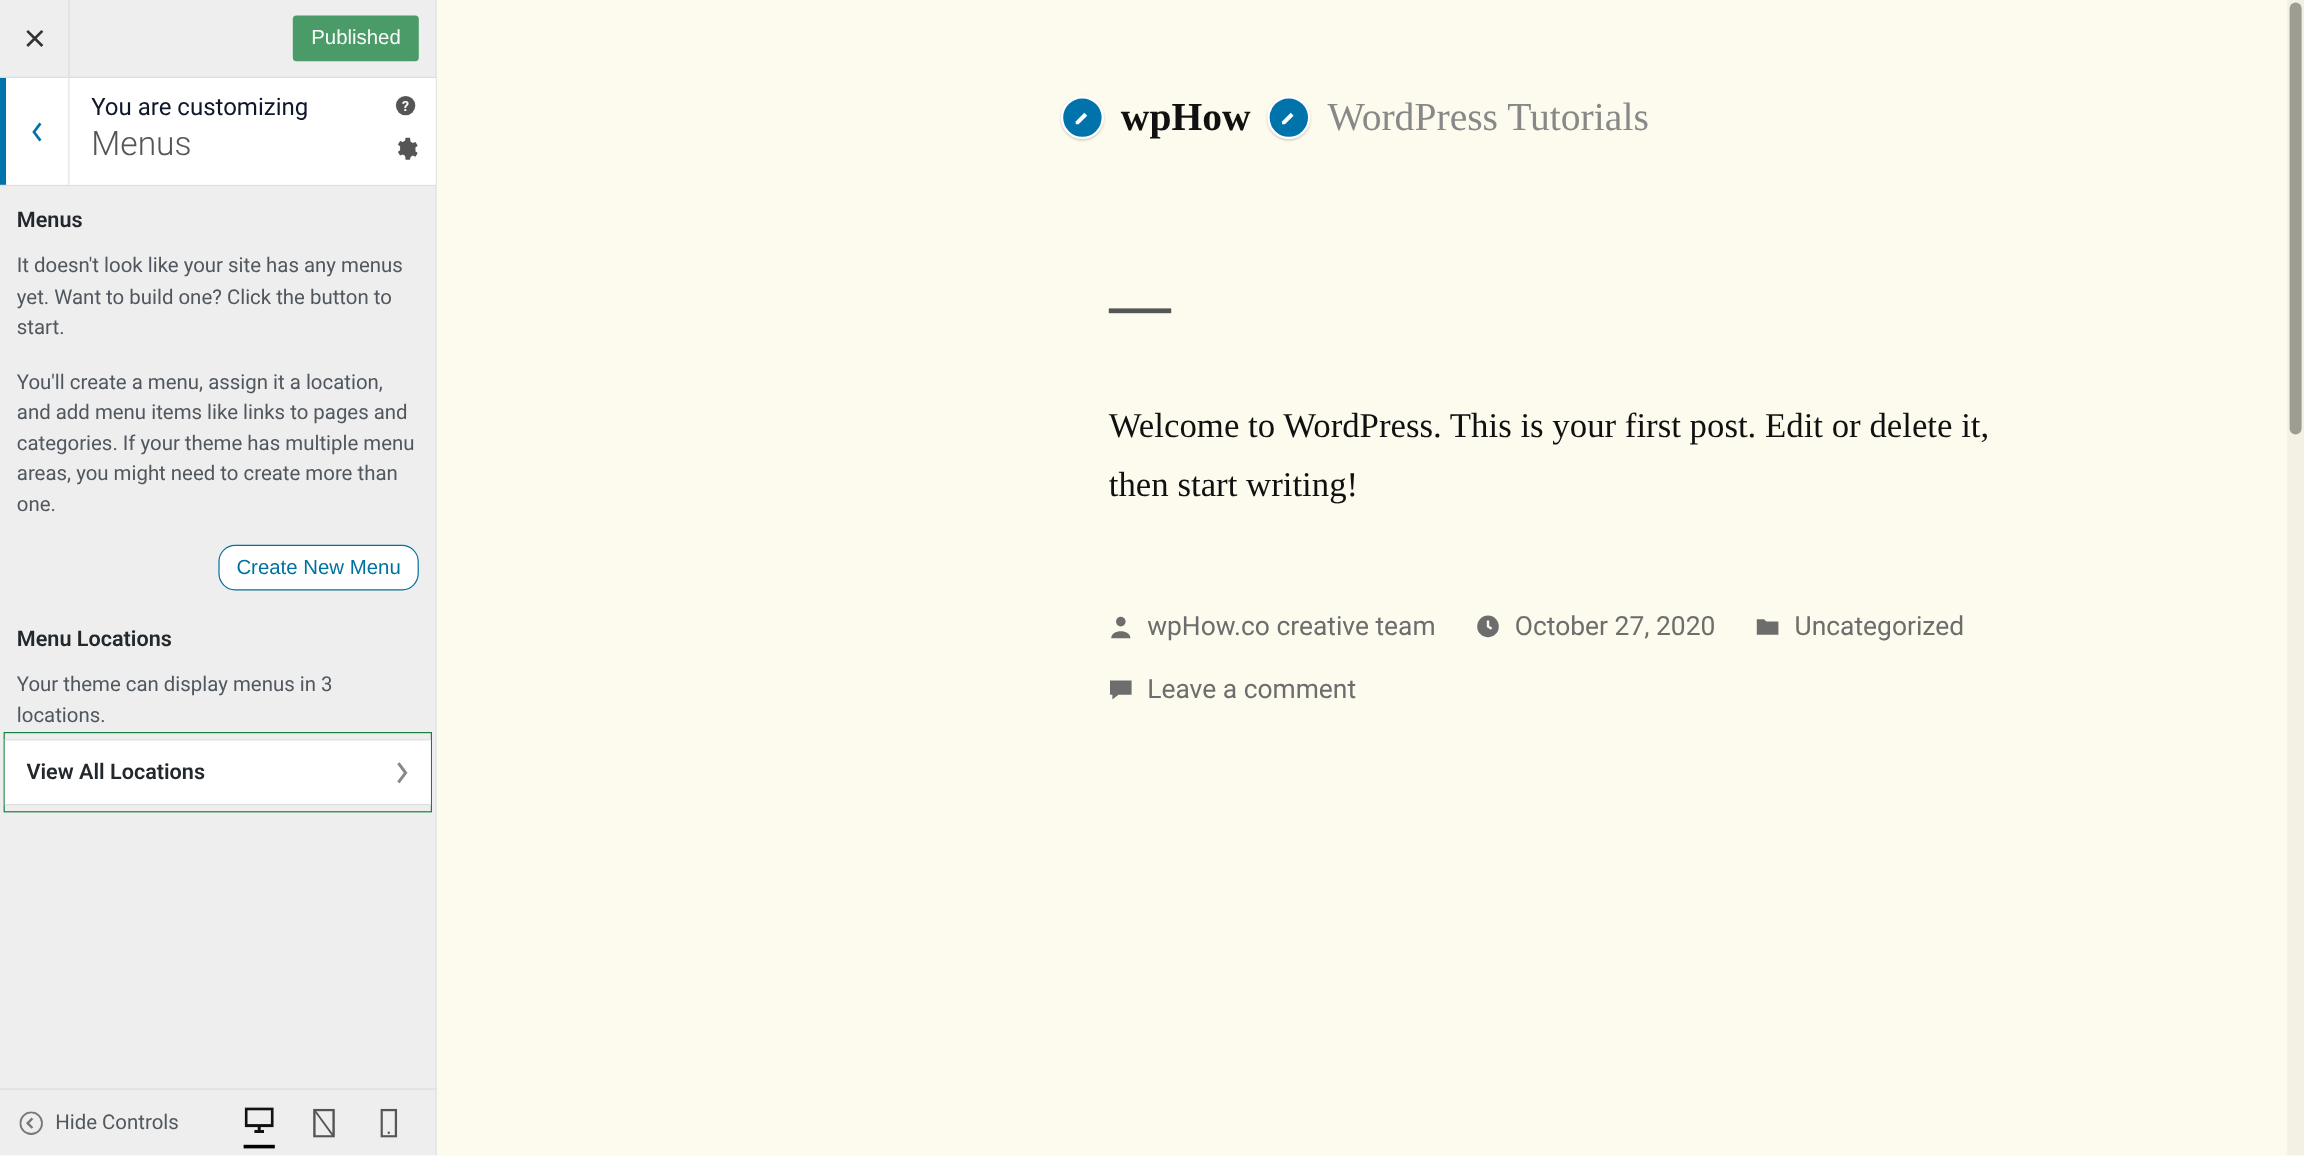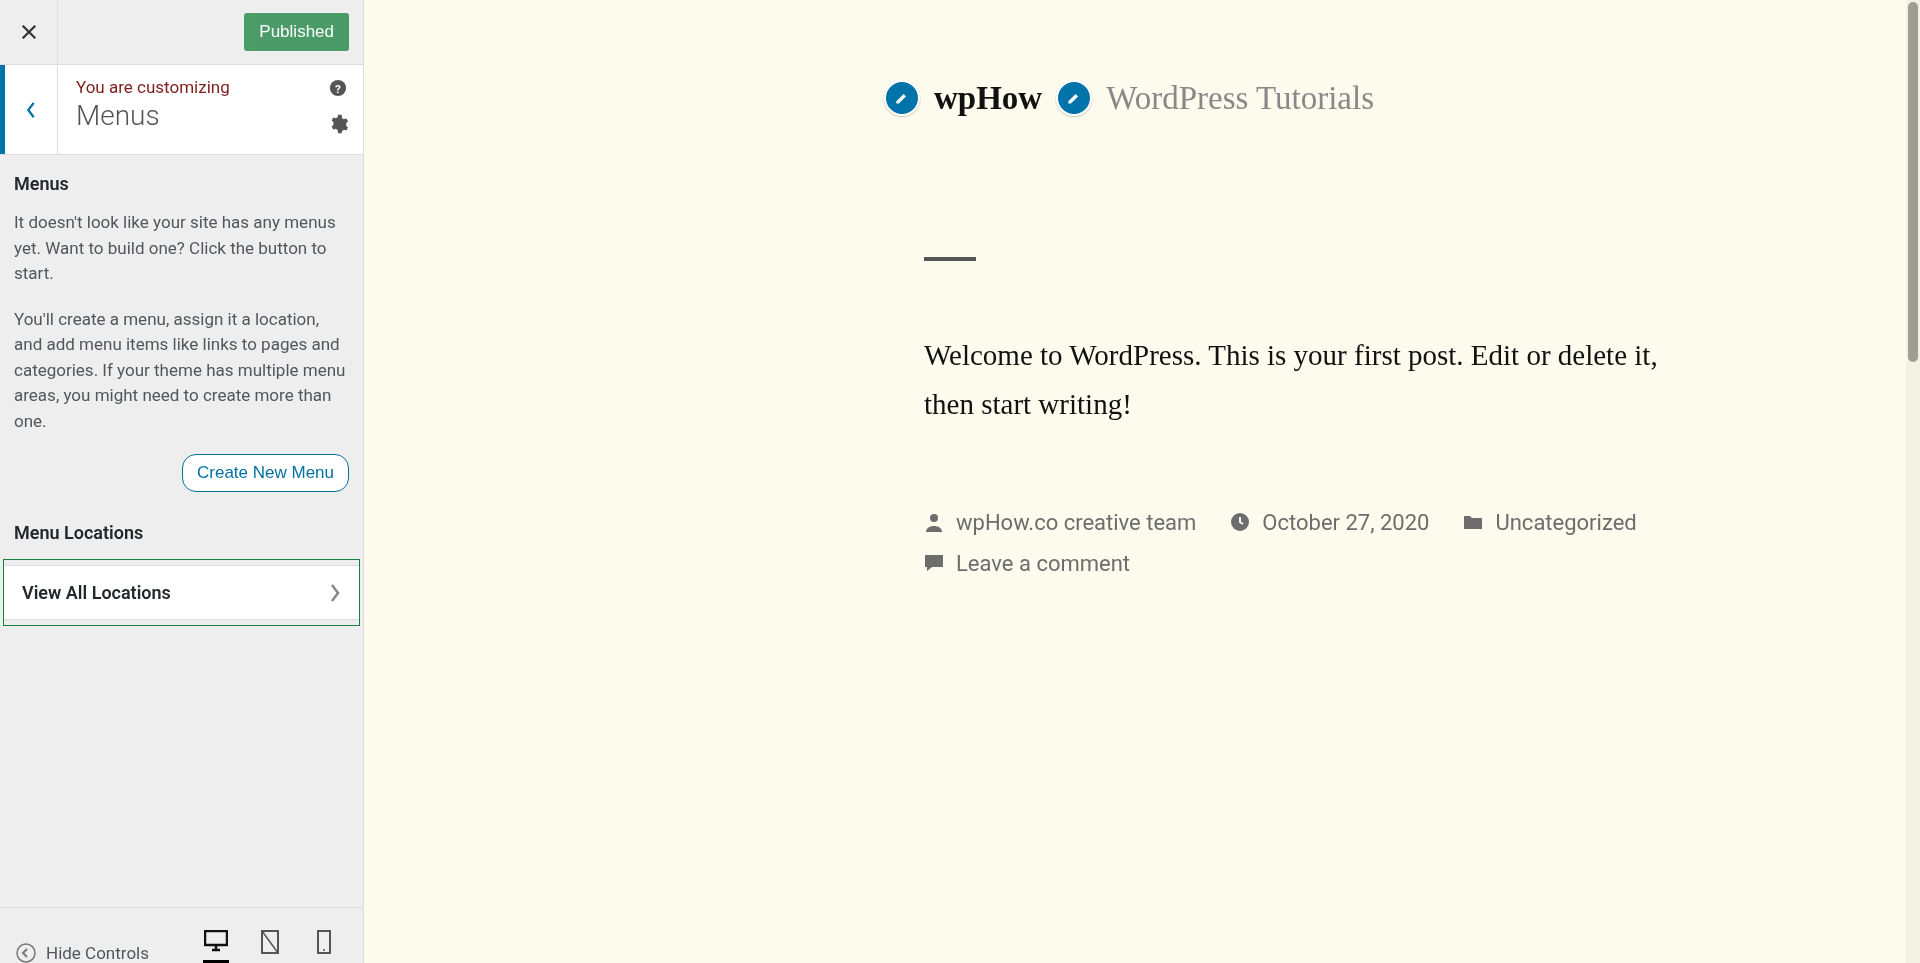--- a/index.html
+++ b/index.html
@@ -8,49 +8,49 @@
 .sidebar { width:364px; background:#eee; display:flex; flex-direction:column; border-right:1px solid #ddd; }
 .top-row { display:flex; height:65px; border-bottom:1px solid #ddd; }
 .close-cell { width:58px; display:flex; align-items:center; justify-content:center; border-right:1px solid #ddd; }
 .close-cell svg { width:18px; height:18px; }
 .pub-cell { flex:1; display:flex; align-items:center; justify-content:flex-end; padding-right:14px; }
 .pub-btn { background:#15803d; color:#fff; border:none; padding:9px 15px; font-size:17px; border-radius:3px; opacity:.75; }
 .head-row { display:flex; height:90px; border-bottom:1px solid #ddd; }
 .back-cell { width:58px; display:flex; align-items:center; justify-content:center; border-right:1px solid #ddd; background:#fff; border-left:5px solid #0073aa; }
 .back-cell svg { width:12px; height:18px; }
 .head-main { flex:1; background:#fff; padding:12px 18px; position:relative; }
-.cust-label { font-size:17px; color:#7f1d1d; }
+.cust-label { font-size:20px; color:#0f172a; }
 .cust-title { font-size:28px; color:#555; font-weight:300; margin-top:2px; }
 .help-icon { position:absolute; right:16px; top:14px; }
 .gear-icon { position:absolute; right:14px; top:48px; }
 .panel-body { padding:18px 14px 0 14px; flex:1; overflow:auto; }
 .sec-title { font-size:18px; font-weight:600; color:#23282d; margin-bottom:16px; }
 .para { font-size:17px; color:#50575e; line-height:1.5; margin-bottom:20px; }
 .btn-row { display:flex; justify-content:flex-end; margin-bottom:30px; }
 .create-btn { background:#fff; border:1px solid #0071a1; color:#0071a1; padding:8px 14px; font-size:17px; border-radius:14px;text-align:right; }
 .loc-text { font-size:17px; color:#50575e; margin-top:6px; margin-bottom:0; }
 .highlight-box { border:1px solid #15803d; padding:5px 0; margin:0 -11px 0 -11px; }
 .view-item { background:#fff; border:1px solid #ddd; border-left:none; border-right:none; padding:16px 18px; display:flex; align-items:center; justify-content:space-between; }
 .view-item span { font-size:18px; font-weight:600; color:#23282d; }
-.footer { height:56px; border-top:1px solid #ddd; display:flex; align-items:flex-end; padding:0 16px; gap:18px; }
+.footer { height:56px; border-top:1px solid #ddd; display:flex; align-items:center; padding:0 16px; gap:18px; }
 .hide-ctrl { display:flex; align-items:center; gap:10px; color:#50575e; font-size:17px; flex:1; }
 .dev-icons { display:flex; gap:28px; padding-right:10px; }
 .dev-btn { width:26px; height:42px; display:flex; align-items:center; justify-content:center; }
 .dev-btn.active { border-bottom:3px solid #000; }
 .preview { flex:1; background:#fdfbed; position:relative; overflow:auto; }
 .site-head { padding:80px 0 0 520px; display:flex; align-items:flex-start; gap:14px; }
 .edit-badge { width:36px; height:36px; border-radius:50%; background:#0073aa; display:flex; align-items:center; justify-content:center; border:2px solid #fff; box-shadow:0 1px 2px rgba(0,0,0,.2); }
 .edit-badge svg { width:16px; height:16px; }
 .site-title { font-family:Georgia,serif; font-size:33px; font-weight:700; color:#111; }
 .site-tag { font-family:Georgia,serif; font-size:33px; color:#888; }
 .post { padding:140px 0 0 560px; max-width:1340px; }
 .divider { width:52px; height:4px; background:#555; margin-bottom:38px; }
 .post-title { font-size:72px; font-weight:800; color:#111; letter-spacing:-1px; }
 .post-body { font-family:Georgia,serif; font-size:29px; color:#111; line-height:1.7; margin-top:70px; max-width:770px; }
-.meta { margin-top:80px; display:flex; flex-wrap:wrap; gap:16px 34px; align-items:center; max-width:800px; }
+.meta { margin-top:80px; display:flex; flex-wrap:wrap; gap:28px 34px; align-items:center; max-width:800px; }
 .meta-item { display:flex; align-items:center; gap:12px; color:#6d6d6d; font-size:22px; }
 .meta-item svg { width:20px; height:20px; }
 .vscroll { position:absolute; right:0; top:0; width:14px; height:100%; background:rgba(0,0,0,.04); }
 .vthumb { position:absolute; right:2px; top:2px; width:10px; height:360px; background:rgba(0,0,0,.35); border-radius:5px; }
 </style>
 </head>
 <body>
 
 <div class="app">
   <div class="sidebar">
@@ -87,20 +87,21 @@
       </div>
     </div>
     <div class="panel-body">
       <div class="sec-title">Menus</div>
       <p class="para">It doesn't look like your site has any menus yet. Want to build one? Click the button to start.</p>
       <p class="para">You'll create a menu, assign it a location, and add menu items like links to pages and categories. If your theme has multiple menu areas, you might need to create more than one.</p>
       <div class="btn-row">
         <button class="create-btn">Create New Menu</button>
       </div>
       <div class="sec-title">Menu Locations</div>
+      <p class="para loc-text">Your theme can display menus in 3 locations.</p>
       <div class="highlight-box">
         <div class="view-item">
           <span>View All Locations</span>
           <svg width="12" height="20" viewBox="0 0 12 20">
               <path d="M3 2l6 8-6 8" stroke="#888" stroke-width="2.5" fill="none"></path>
             </svg>
         </div>
       </div>
     </div>
     <div class="footer">

